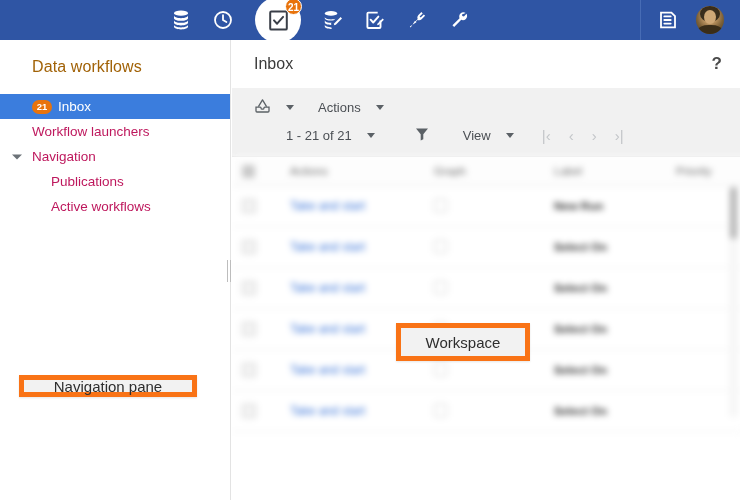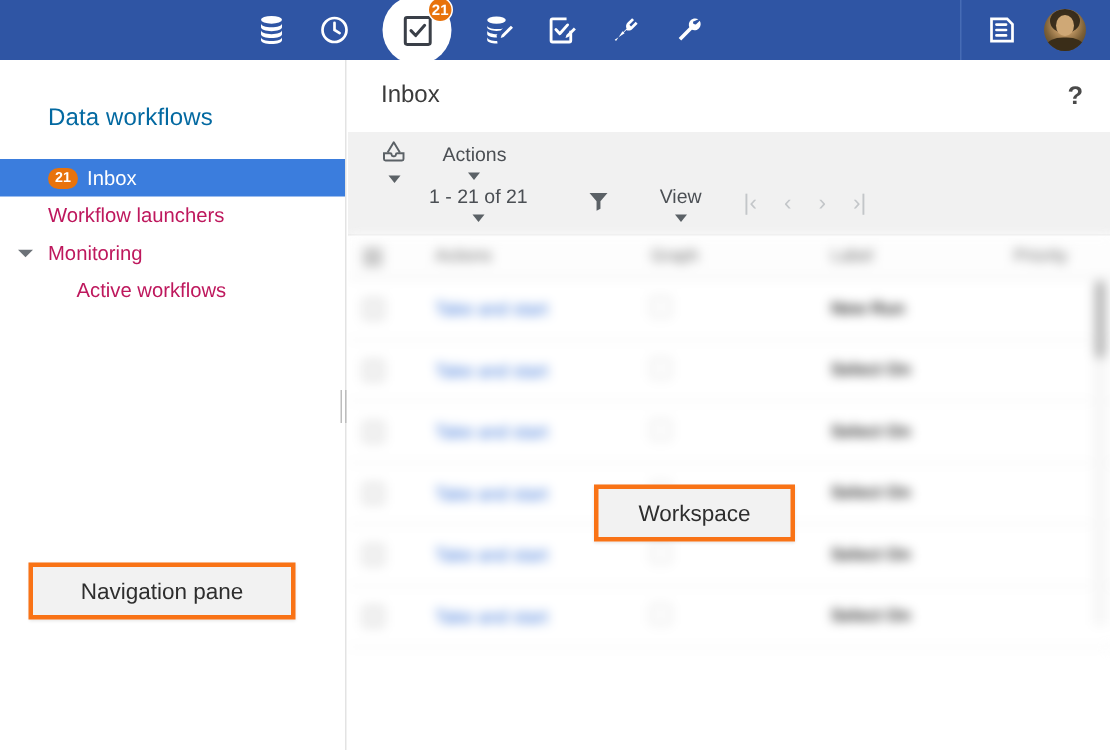--- a/index.html
+++ b/index.html
@@ -134,23 +134,22 @@
     left: 0; top: 40px;
     width: 231px;
     height: 460px;
     background: #ffffff;
     border-right: 1px solid #e3e3e3;
     box-sizing: border-box;
   }
   .nav-title {
     padding: 18px 0 14px 32px;
     font-size: 16px;
-    color: #0369a1;
+    color: #a16207;
     letter-spacing: .1px;
-    margin-top: 12px;
   }
   .nav-list { margin-top: 4px; }
   .nav-item {
     height: 25px;
     display: flex;
     align-items: center;
     font-size: 13.5px;
     color: #be185d;
     padding-left: 32px;
     box-sizing: border-box;
@@ -239,26 +238,25 @@
   }
   .toolbar-row {
     display: flex;
     align-items: center;
     height: 26px;
     padding-left: 22px;
   }
   .tb-btn {
     display: flex;
     align-items: center;
-    gap: 5px;
+    gap: 15px;
     font-size: 13px;
     color: #4b4f54;
     cursor: pointer;
     user-select: none;
-    flex-direction: column;
   }
   .caret-dn {
     width: 0; height: 0;
     border-left: 4px solid transparent;
     border-right: 4px solid transparent;
     border-top: 5px solid #5b6166;
     display: inline-block;
   }
   .toolbar-row.second {
     padding-left: 54px;
@@ -354,32 +352,32 @@
     height: 52px;
     margin-left: 1px;
     background: #b4b4b4;
     border-radius: 4px;
   }
 
   
   .callout {
     position: absolute;
     background: #f2f2f2;
-    border: 3px solid #f97316;
+    border: 5px solid #f97316;
     color: #2e2e2e;
     font-size: 15px;
     display: flex;
     align-items: center;
     justify-content: center;
     box-shadow: 0 1px 2px rgba(0,0,0,0.10);
     box-sizing: border-box;
   }
   #callout-nav {
     left: 19px; top: 375px;
-    width: 178px; height: 38px;
+    width: 178px; height: 22px;
   }
   #callout-ws {
     left: 396px; top: 323px;
     width: 134px; height: 38px;
   }
 </style>
 </head>
 <body>
 
 <div id="app">
@@ -466,23 +464,26 @@
         <span class="nav-badge">21</span>
         <span>Inbox</span>
       </div>
 
       <div class="nav-item">
         <span>Workflow launchers</span>
       </div>
 
       <div class="nav-item">
         <span class="caret"></span>
-        <span>Monitoring</span>
-      </div>
-
+        <span>Navigation</span>
+      </div>
+
+      <div class="nav-item indent">
+        <span>Publications</span>
+      </div>
 
       <div class="nav-item indent">
         <span>Active workflows</span>
       </div>
 
 
 
     </div>
   </div>
   <div class="splitter">

